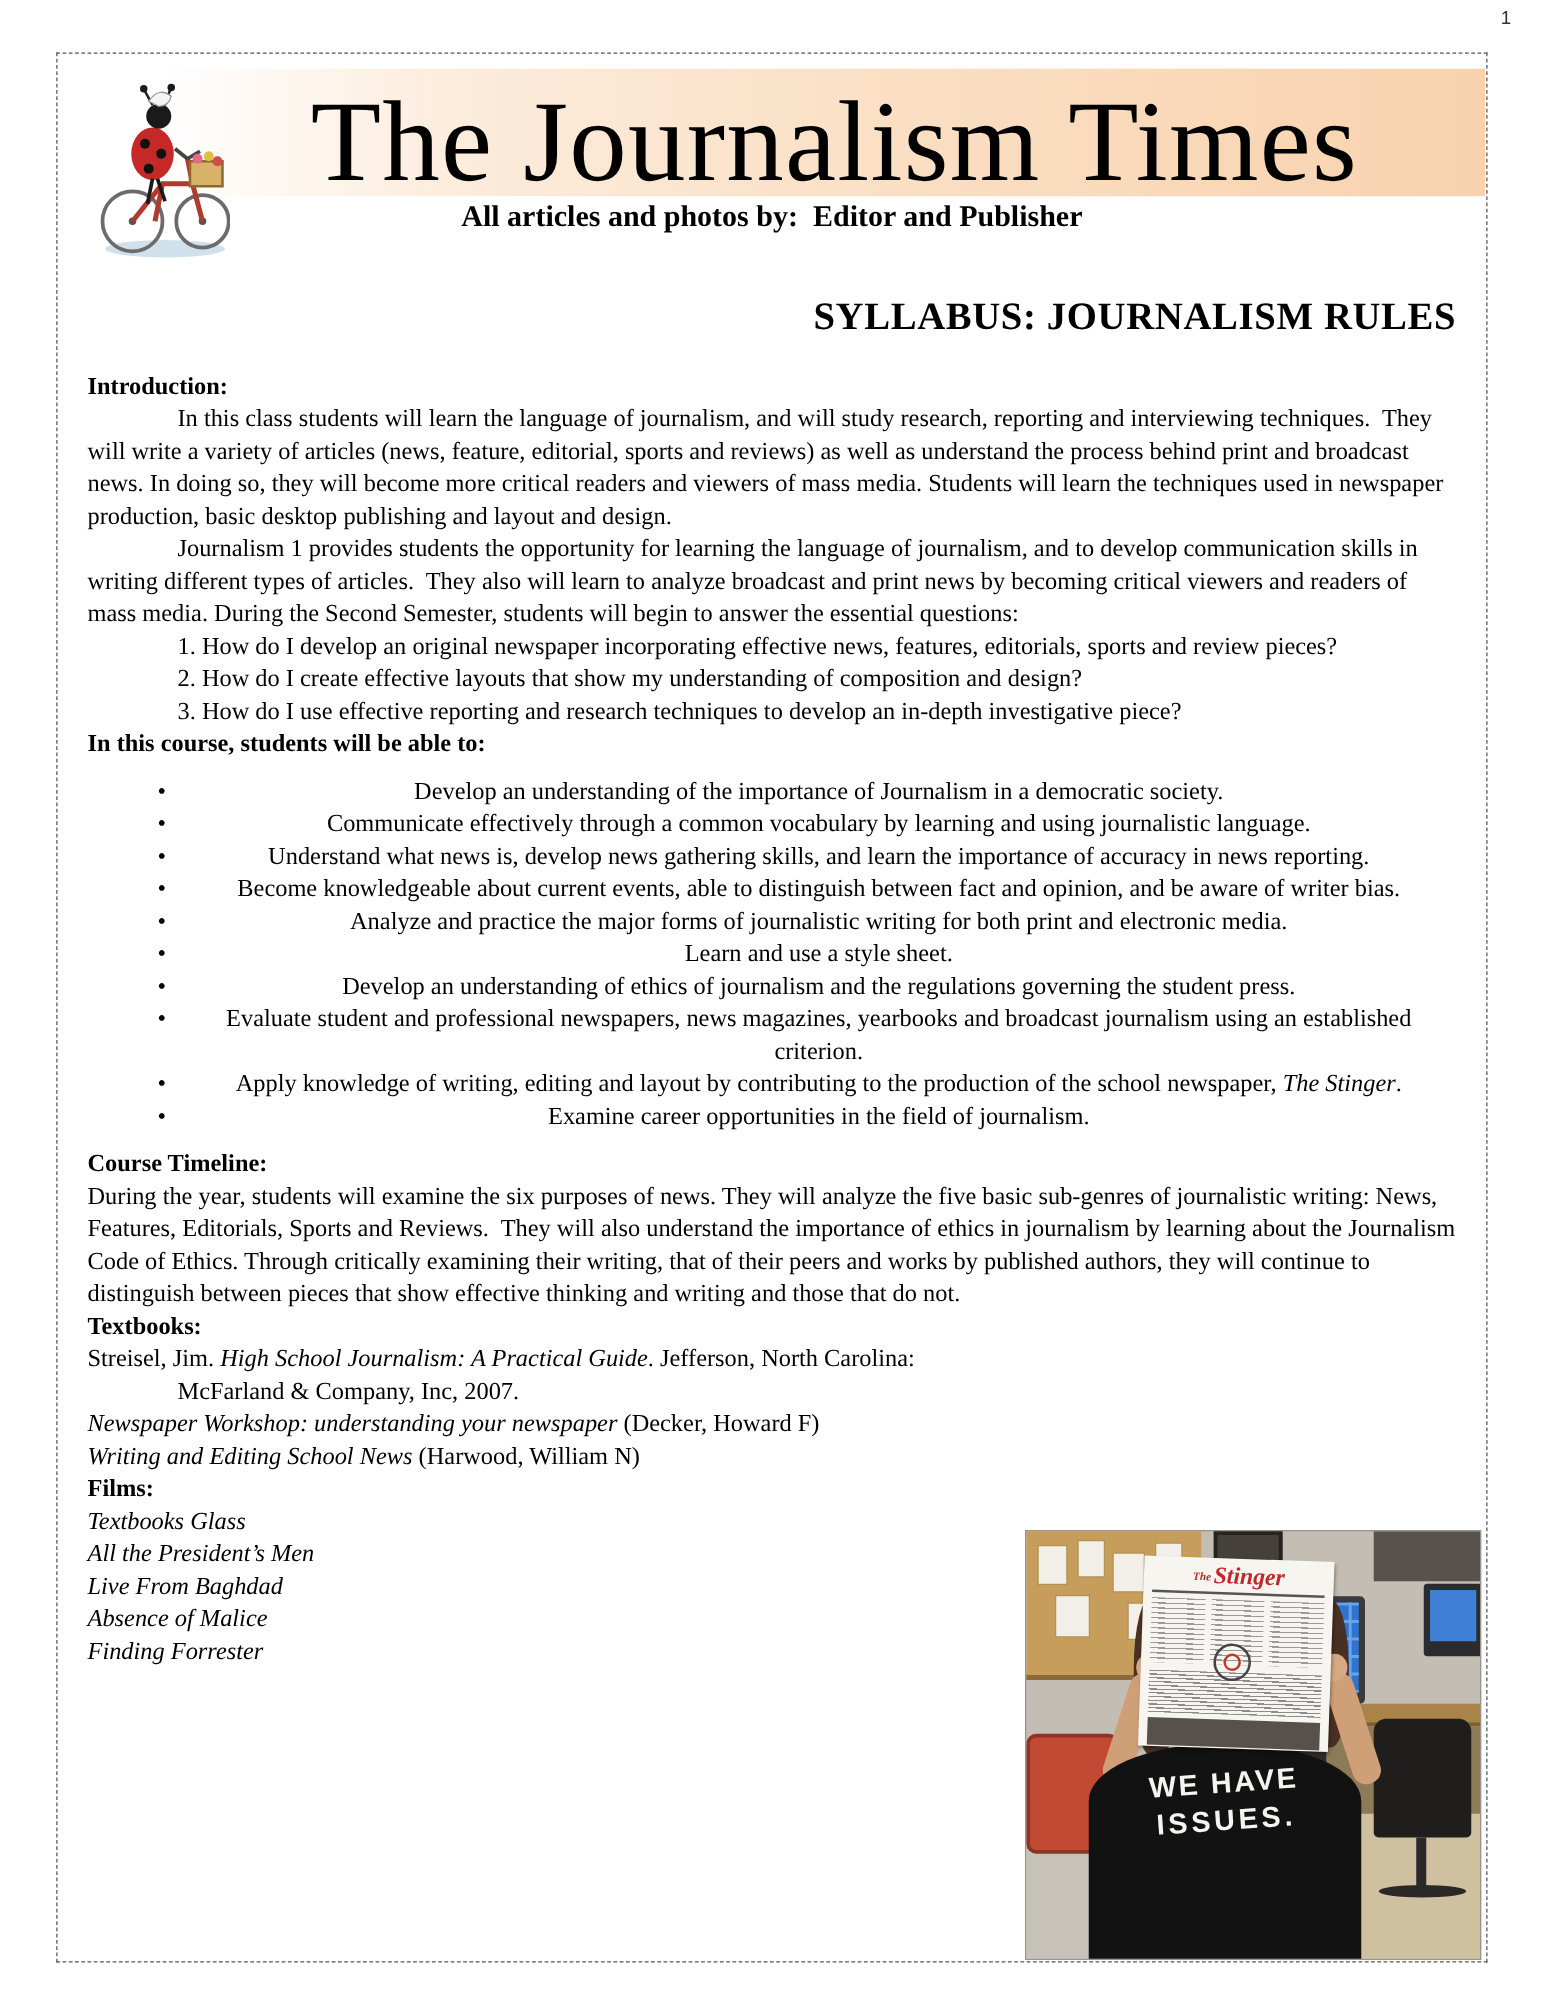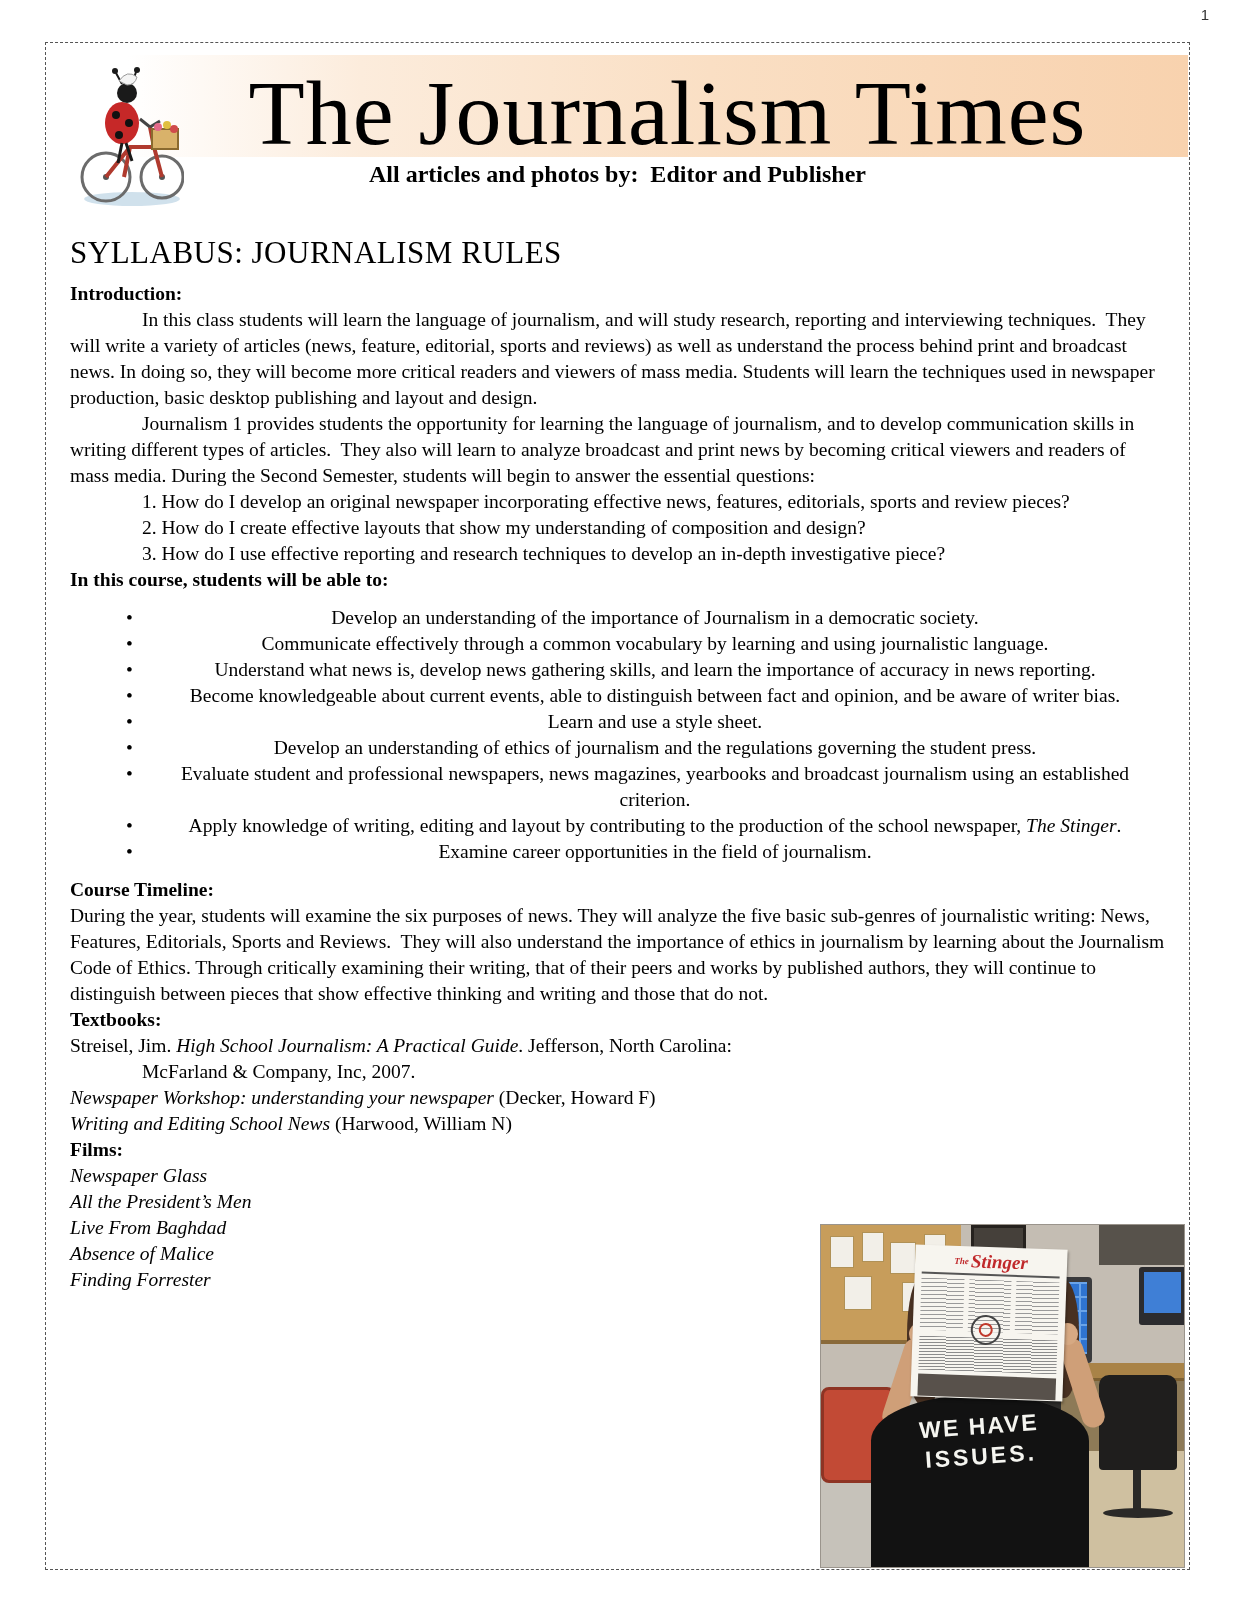--- a/index.html
+++ b/index.html
@@ -30,21 +30,21 @@
     text-align:center; font-size:92px; font-weight:400; margin:0;
     font-family:"Liberation Serif","DejaVu Serif",serif; letter-spacing:1px; line-height:108px;
     white-space:nowrap;
   }
   .byline {
     position:absolute; left:0; right:0; top:118px; text-align:center;
     font-weight:bold; font-size:24px; white-space:pre;
   }
 
   .syllabus-title {
-    text-align:left; font-size:31px; font-weight:normal; margin:14px 0 10px 0; letter-spacing:0.5px;
+    text-align:right; font-size:31px; font-weight:bold; margin:14px 0 26px 0; letter-spacing:0.5px;
   }
 
   
   .bodytext { font-size:19.5px; line-height:26px; }
   .bodytext p { margin:0; white-space:pre-wrap; }
   .heading { font-weight:bold; }
   .indent { text-indent:72px; }
   .it { font-style:italic; }
 
   ul.objectives { margin:12px; padding:0; list-style:none;text-align:center; }
@@ -169,38 +169,39 @@
         <p class="indent">1. How do I develop an original newspaper incorporating effective news, features, editorials, sports and review pieces?</p>
         <p class="indent">2. How do I create effective layouts that show my understanding of composition and design?</p>
         <p class="indent">3. How do I use effective reporting and research techniques to develop an in-depth investigative piece?</p>
 
         <p class="heading">In this course, students will be able to:</p>
         <ul class="objectives">
           <li>Develop an understanding of the importance of Journalism in a democratic society.</li>
           <li>Communicate effectively through a common vocabulary by learning and using journalistic language.</li>
           <li>Understand what news is, develop news gathering skills, and learn the importance of accuracy in news reporting.</li>
           <li>Become knowledgeable about current events, able to distinguish between fact and opinion, and be aware of writer bias.</li>
+          <li>Analyze and practice the major forms of journalistic writing for both print and electronic media.</li>
           <li>Learn and use a style sheet.</li>
           <li>Develop an understanding of ethics of journalism and the regulations governing the student press.</li>
           <li>Evaluate student and professional newspapers, news magazines, yearbooks and broadcast journalism using an established criterion.</li>
           <li><span>Apply knowledge of writing, editing and layout by contributing to the production of the school newspaper, </span><span class="it">The Stinger</span><span>.</span></li>
           <li>Examine career opportunities in the field of journalism.</li>
         </ul>
 
         <p class="heading">Course Timeline:</p>
         <p>During the year, students will examine the six purposes of news. They will analyze the five basic sub-genres of journalistic writing: News, Features, Editorials, Sports and Reviews.  They will also understand the importance of ethics in journalism by learning about the Journalism Code of Ethics. Through critically examining their writing, that of their peers and works by published authors, they will continue to distinguish between pieces that show effective thinking and writing and those that do not.</p>
 
         <p class="heading">Textbooks:</p>
         <p><span>Streisel, Jim. </span><span class="it">High School Journalism: A Practical Guide</span><span>. Jefferson, North Carolina:</span></p>
         <p class="indent">McFarland &amp; Company, Inc, 2007.</p>
         <p><span class="it">Newspaper Workshop: understanding your newspaper</span><span> (Decker, Howard F)</span></p>
         <p><span class="it">Writing and Editing School News</span><span> (Harwood, William N)</span></p>
 
         <p class="heading">Films:</p>
-        <p class="film">Newspaper Glass</p>
+        <p class="film">Textbooks Glass</p>
         <p class="film">All the President’s Men</p>
         <p class="film">Live From Baghdad</p>
         <p class="film">Absence of Malice</p>
         <p class="film">Finding Forrester</p>
 
       </div>
     </div>
 
     <div class="photo">
       <div class="ph-cork"></div>

